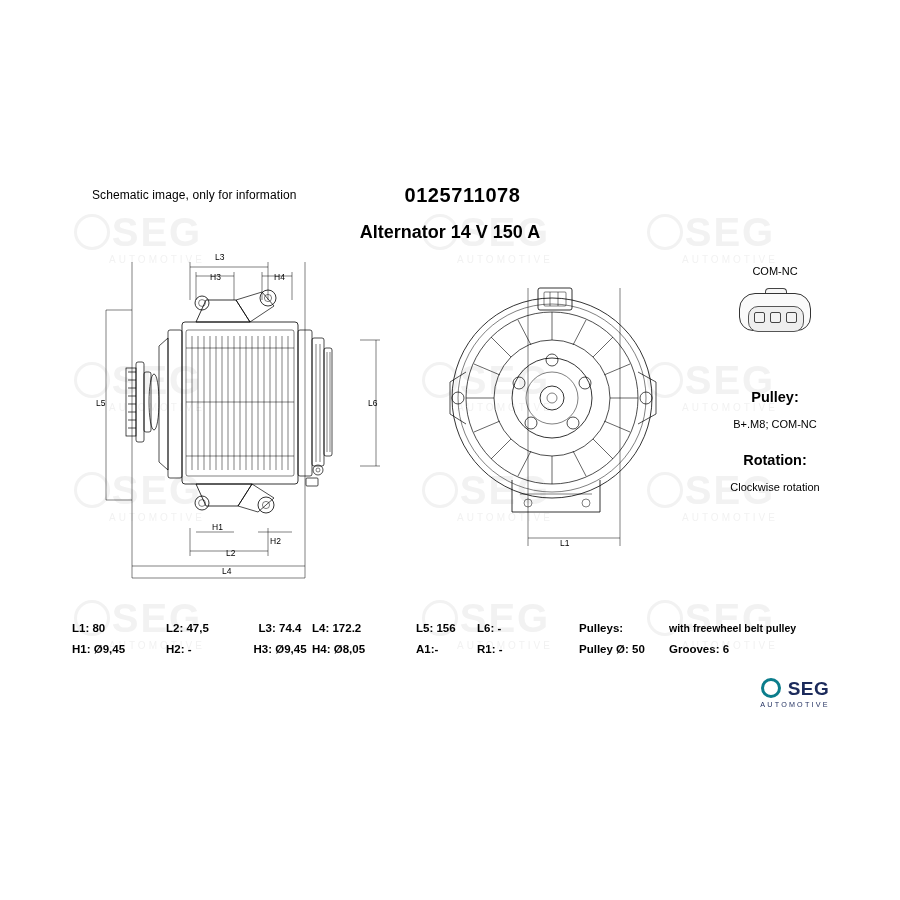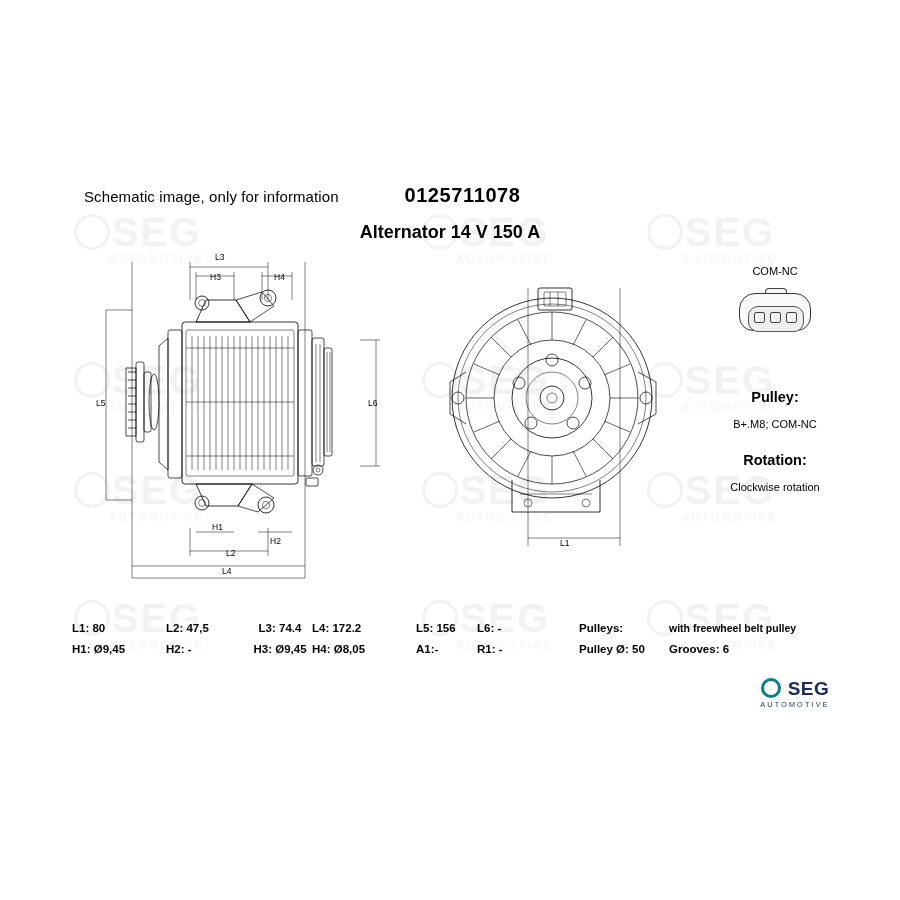--- a/index.html
+++ b/index.html
@@ -47,23 +47,23 @@
     position: absolute;
     left: 2px; top: 2px;
     width: 30px; height: 30px;
     border: 3px solid #f2f2f2;
     border-radius: 50%;
   }
 
   
   .schematic-note {
     position: absolute;
-    left: 84px;
+    left: 92px;
     top: 188px;
-    font-size: 15px;
+    font-size: 12px;
     color: #000;
     letter-spacing: 0.1px;
   }
   .part-number {
     position: absolute;
     left: 0; right: 0;
     top: 184px;
     text-align: center;
     font-size: 20px;
     font-weight: bold;

